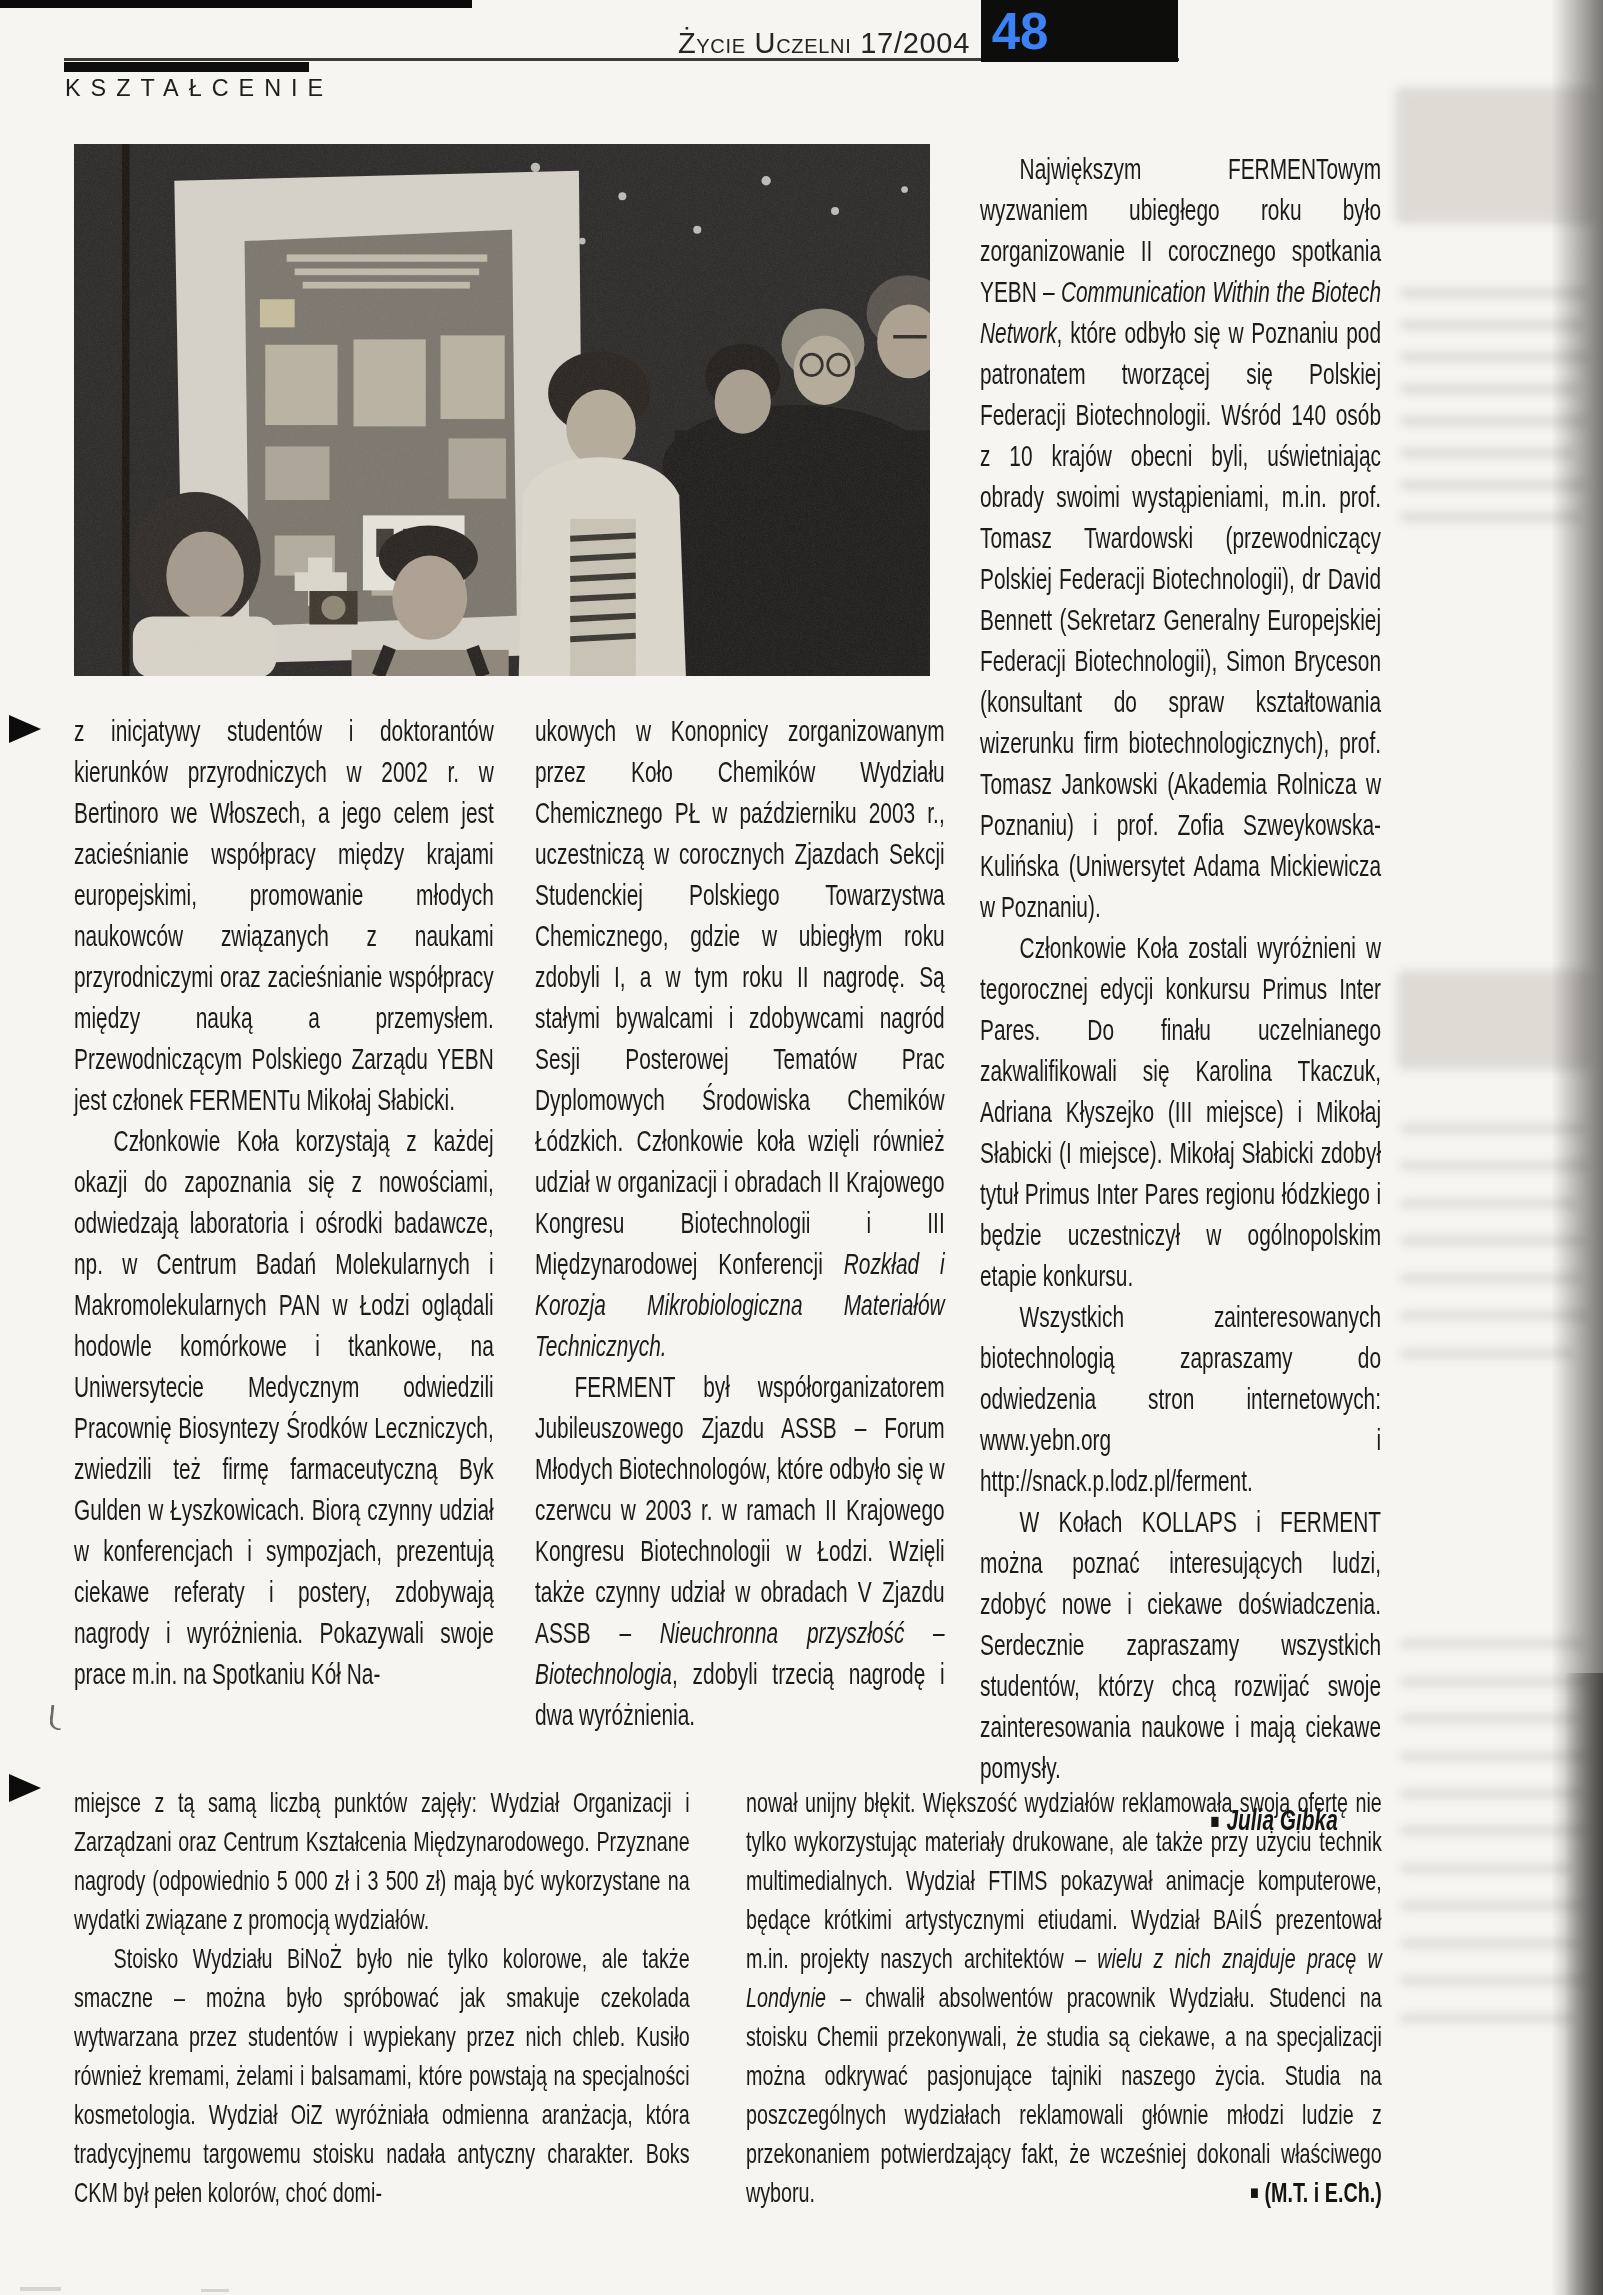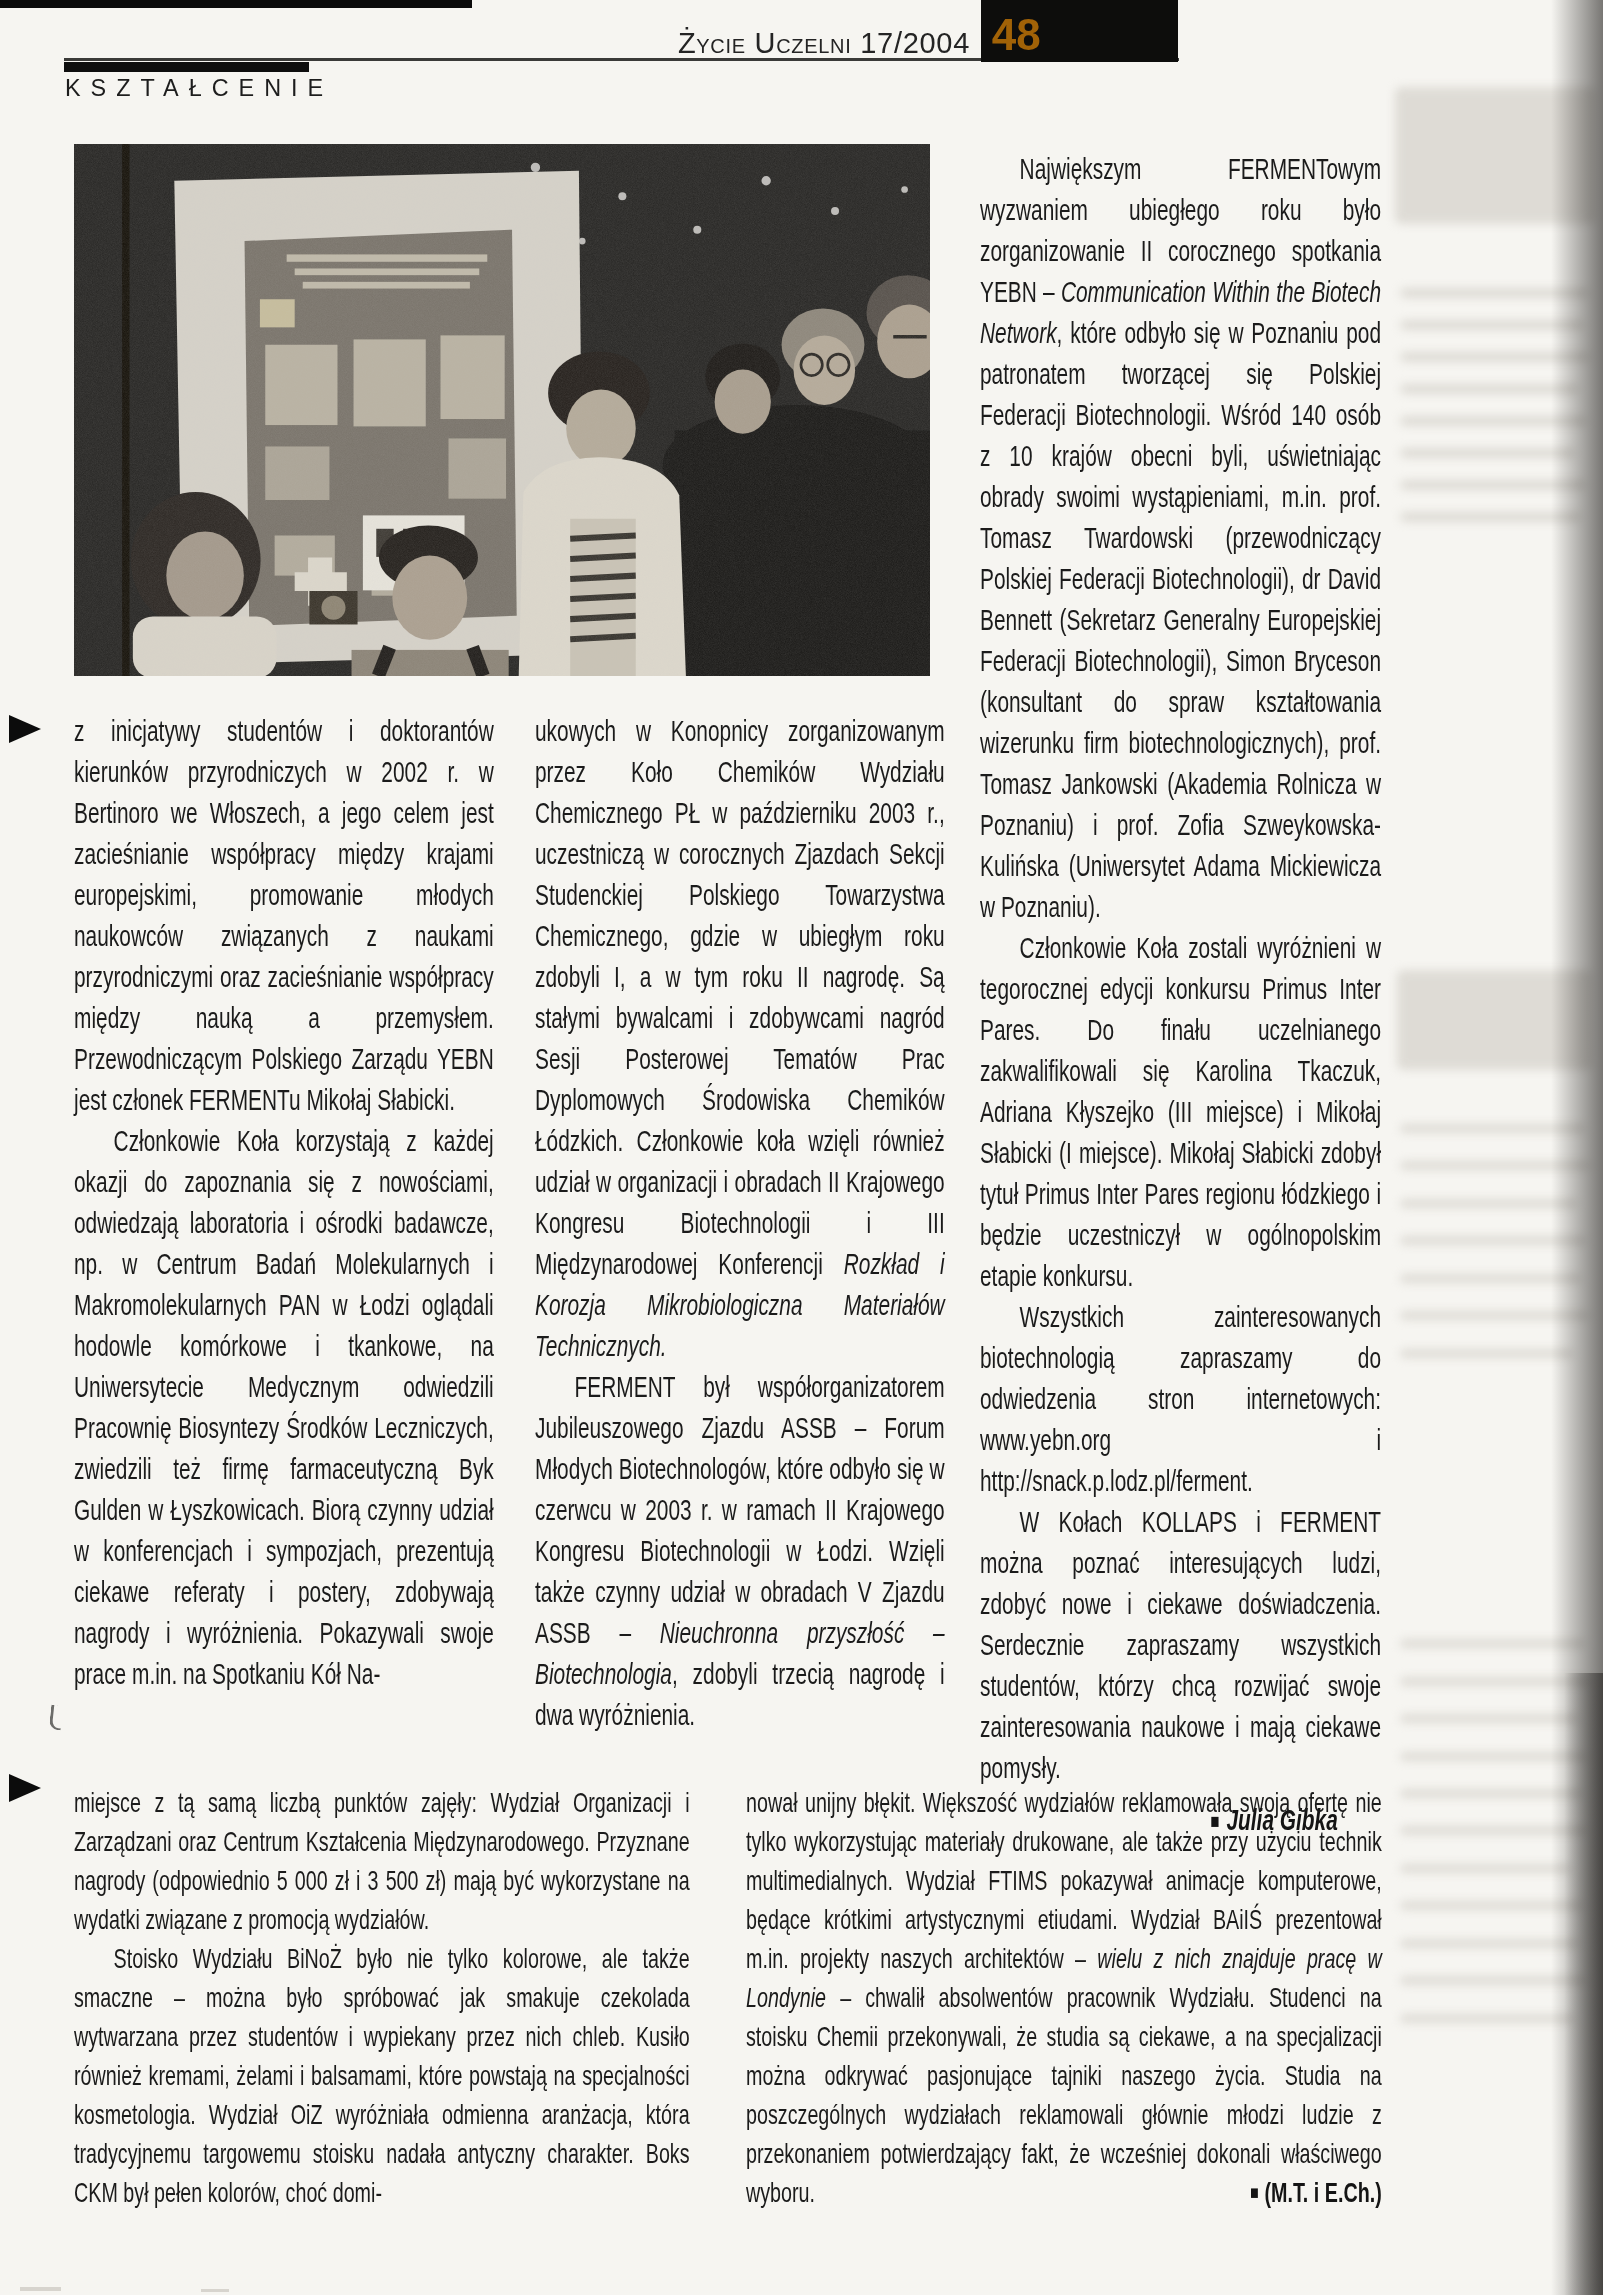--- a/index.html
+++ b/index.html
@@ -16,21 +16,21 @@
     color:#1d1d1d;font-weight:400;
   }
   .journal-title{
     position:absolute;left:676px;top:27px;width:294px;text-align:right;
     font-variant:small-caps;font-size:29px;color:#242424;letter-spacing:0.7px;
   }
   .page-box{
     position:absolute;left:981px;top:0;width:197px;height:62px;background:#0d0d0c;
     display:flex;align-items:flex-end;
   }
-  .page-box span{color:#a16207;font-weight:bold;font-size:44px;line-height:1;padding:0 0 5.4px 10.7px;}
+  .page-box span{color:#3b82f6;font-weight:bold;font-size:51px;line-height:1;padding:0 0 5.4px 10.7px;}
   
   .photo{position:absolute;left:74px;top:144px;width:856px;height:532px;}
   
   .col{position:absolute;transform:scaleX(0.72);transform-origin:0 0;}
   #col-left  {left:74px; top:711px; width:583px;}
   #col-mid   {left:535px; top:711px; width:569px;}
   #col-right {left:980px;top:149px;  width:557px;}
   #bcol-left {left:74px; top:1783px; width:855px;}
   #bcol-right{left:746px;top:1783px; width:883px;}
   .para{margin:0;text-align:justify;font-size:29px;line-height:41px;color:#1b1b1b;}

